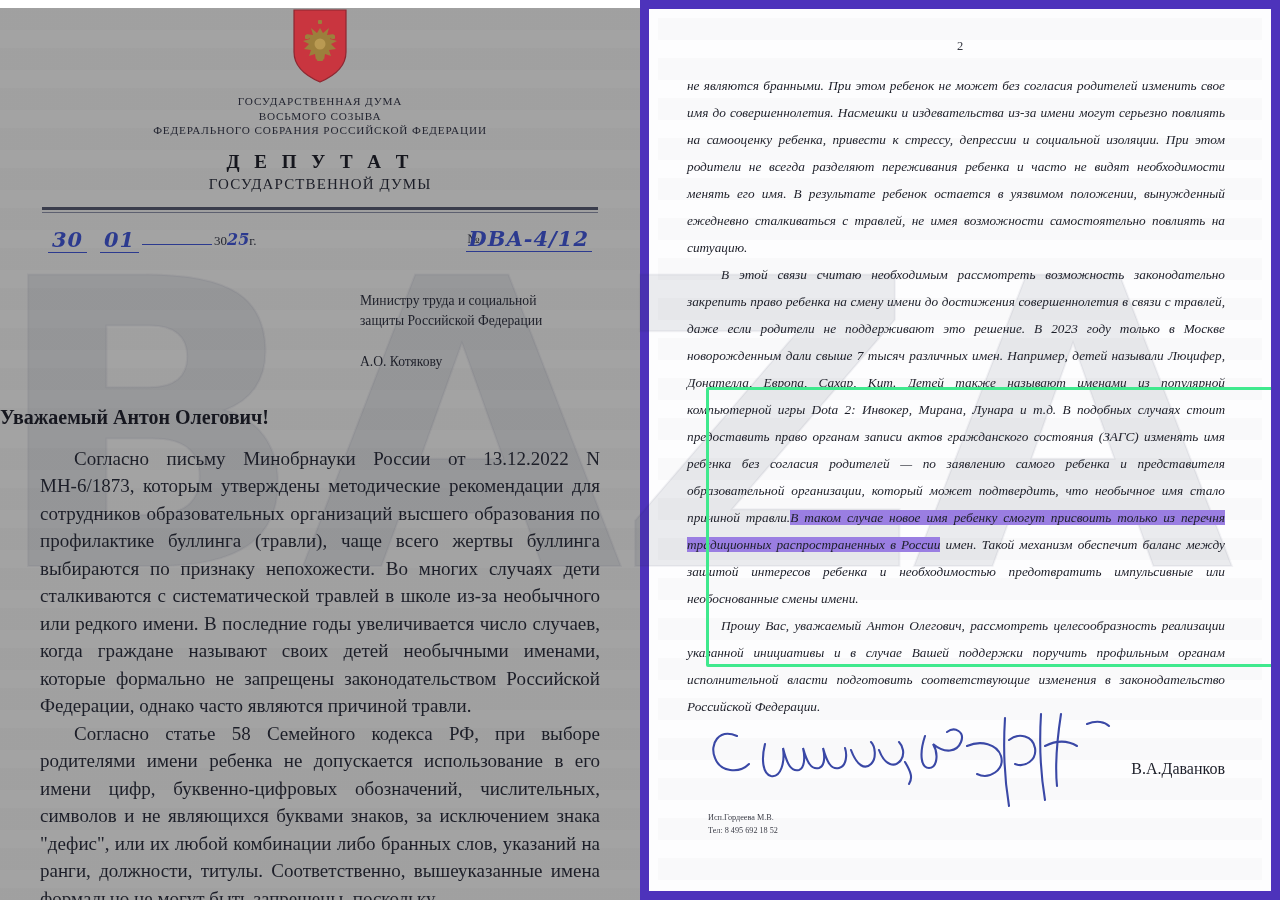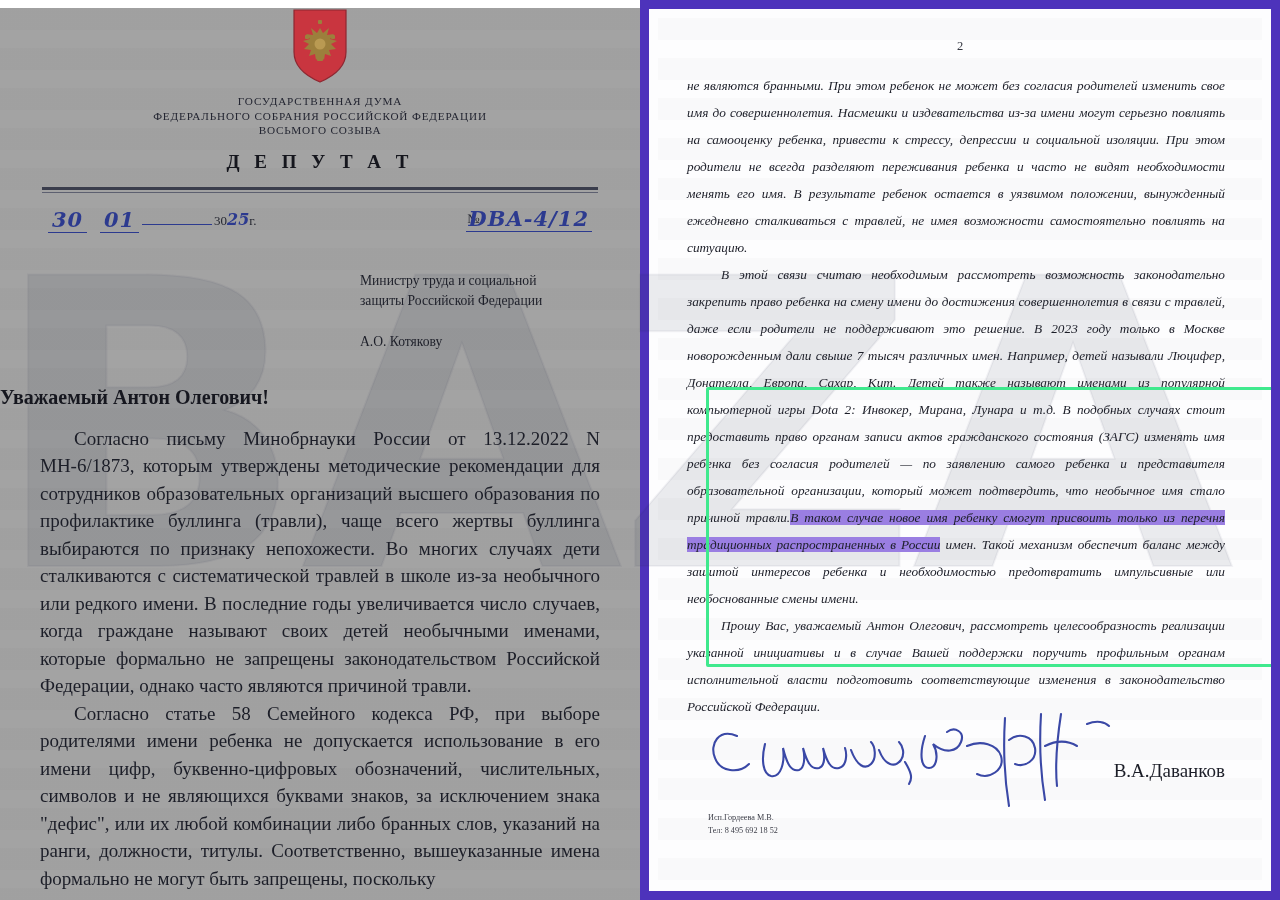--- a/index.html
+++ b/index.html
@@ -118,21 +118,21 @@
   
   .greenbox{
     position:absolute;left:57px;top:378px;width:567px;height:274px;
     border:3.5px solid #3fe98d;border-radius:2px;
     z-index:7;pointer-events:none;
   }
 
   
   .sigrow{position:relative;margin:4px 40px 0 38px;height:86px;}
   .sigsvg{position:absolute;left:18px;top:-14px;}
-  .signame{position:absolute;right:6px;top:36px;font-size:19px;color:#1c1e28;}
+  .signame{position:absolute;right:6px;top:36px;font-size:16px;color:#1c1e28;}
 
   .footnote{
     margin:2px 0 0 48px;font-size:8.2px;line-height:11px;color:#3c3e48;
     font-family:"Liberation Serif", serif;
     padding-left:11px;
   }
 </style>
 </head>
 <body>
 
@@ -149,24 +149,25 @@
           <path d="M28 20 l3 5 6 -5 -2 7 7 -1 -4 5 7 2 -6 3 5 5 -7 1 2 6 -6 -2 -1 6 -4 -5 -4 5 -1 -6 -6 2 2 -6 -7 -1 5 -5 -6 -3 7 -2 -4 -5 7 1 -2 -7 6 5 z"></path>
           <circle cx="28" cy="36" r="5.5" fill="#b99a52"></circle>
           <rect x="25" y="44" width="6" height="9" rx="1"></rect>
           <rect x="13" y="27" width="4" height="4" rx="1"></rect>
           <rect x="39" y="27" width="4" height="4" rx="1"></rect>
           <rect x="26" y="12" width="4" height="4" rx="1"></rect>
         </g>
       </svg>
 
       <div class="org">ГОСУДАРСТВЕННАЯ ДУМА</div>
+      <div class="org">ВОСЬМОГО СОЗЫВА</div>
       <div class="org">ФЕДЕРАЛЬНОГО СОБРАНИЯ РОССИЙСКОЙ ФЕДЕРАЦИИ</div>
-      <div class="org">ВОСЬМОГО СОЗЫВА</div>
 
       <div class="deputat">Д Е П У Т А Т</div>
+      <div class="deputat-sub">ГОСУДАРСТВЕННОЙ ДУМЫ</div>
 
       <div class="rule-wrap">
         <div class="rule-thick"></div>
         <div class="rule-thin"></div>
       </div>
 
       <div class="datrow">
         <span class="hand hw-d">30</span>
         <span class="hand hw-m">01</span>
         <span class="hw-blank"></span>

